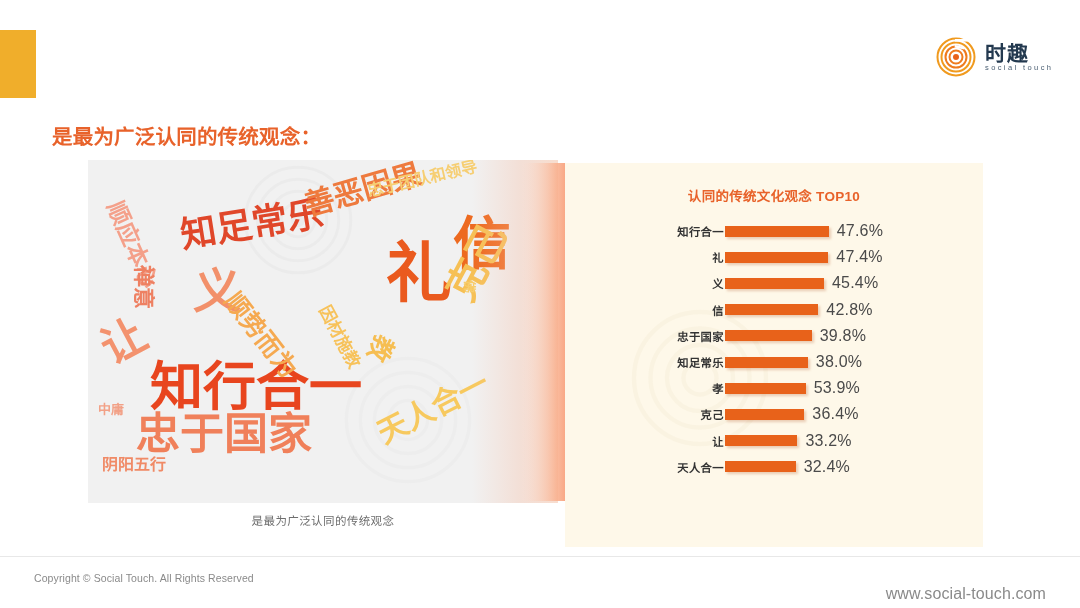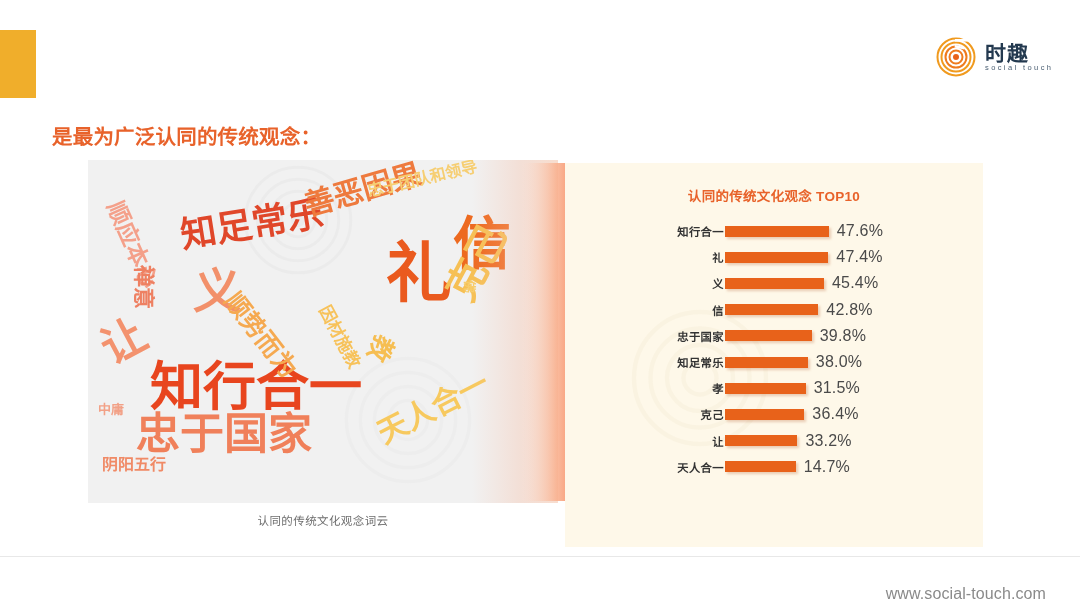--- a/index.html
+++ b/index.html
@@ -374,44 +374,45 @@
           <div class="bar-track">
             <div class="bar-fill" style="width: 82.84px; background: rgb(232, 98, 26);"></div>
           </div>
           <div class="bar-value" style="left: 250.84px;">38.0%</div>
         </div>
         <div class="bar-row">
           <div class="bar-label">孝</div>
           <div class="bar-track">
             <div class="bar-fill" style="width: 80.66px; background: rgb(232, 98, 26);"></div>
           </div>
-          <div class="bar-value" style="left: 248.66px;">31.5%</div>
+          <div class="bar-value" style="left: 248.66px;">53.9%</div>
         </div>
         <div class="bar-row">
           <div class="bar-label">克己</div>
           <div class="bar-track">
             <div class="bar-fill" style="width: 79.352px; background: rgb(232, 98, 26);"></div>
           </div>
           <div class="bar-value" style="left: 247.352px;">36.4%</div>
         </div>
         <div class="bar-row">
           <div class="bar-label">让</div>
           <div class="bar-track">
             <div class="bar-fill" style="width: 72.376px; background: rgb(232, 98, 26);"></div>
           </div>
           <div class="bar-value" style="left: 240.376px;">33.2%</div>
         </div>
         <div class="bar-row">
           <div class="bar-label">天人合一</div>
           <div class="bar-track">
             <div class="bar-fill" style="width: 70.632px; background: rgb(232, 98, 26);"></div>
           </div>
-          <div class="bar-value" style="left: 238.632px;">14.7%</div>
+          <div class="bar-value" style="left: 238.632px;">32.4%</div>
         </div>
       </div>
   </div>
 
-  <div class="caption">认同的传统文化观念词云</div>
+  <div class="caption">是最为广泛认同的传统观念</div>
 
   <div class="footer-rule"></div>
+  <div class="footer-left">Copyright © Social Touch. All Rights Reserved</div>
   <div class="footer-right">www.social-touch.com</div>
 
 </div>
 
 </body></html>

